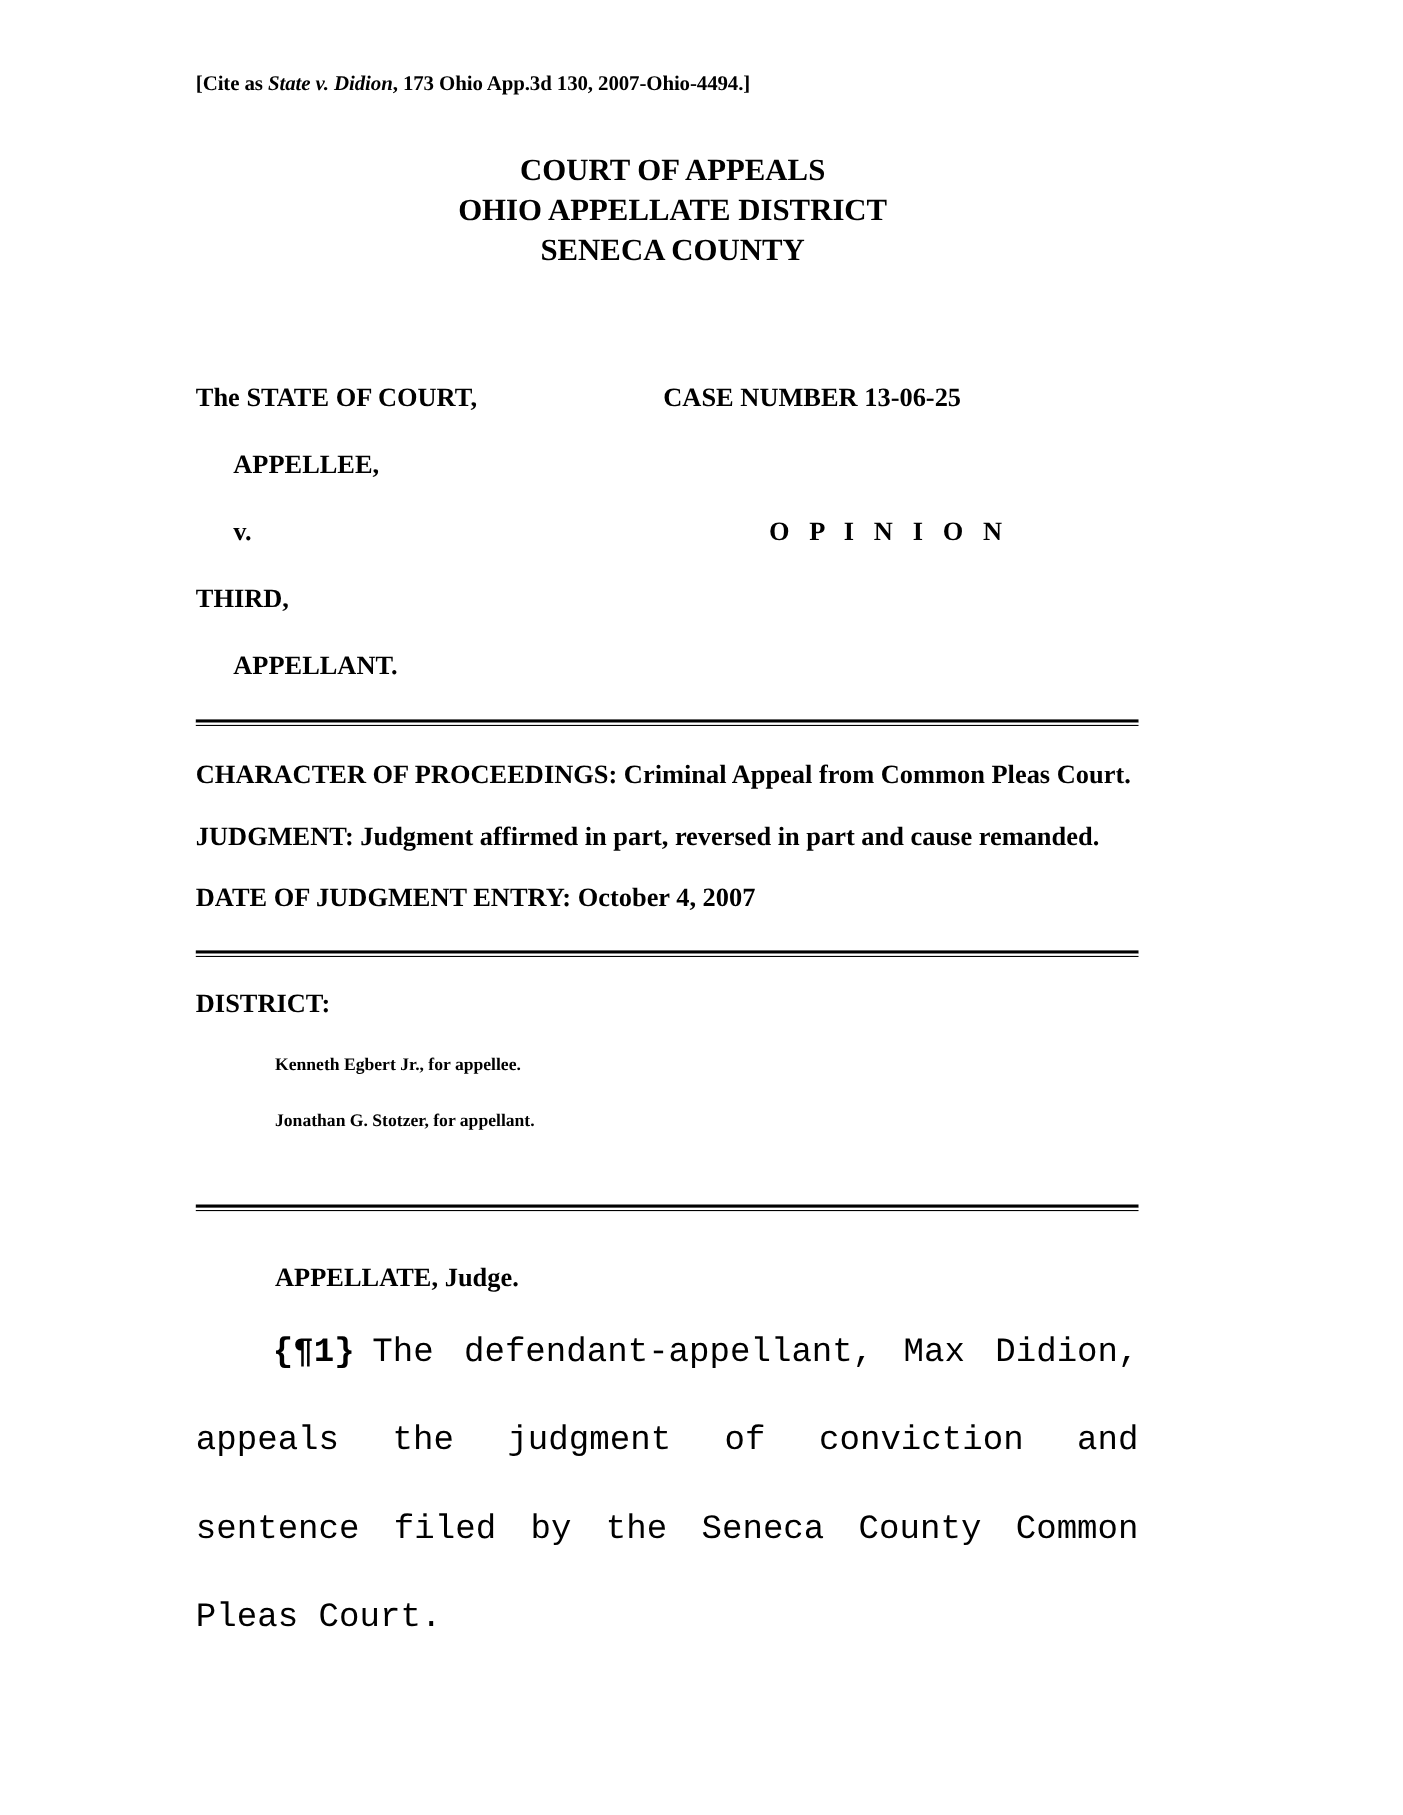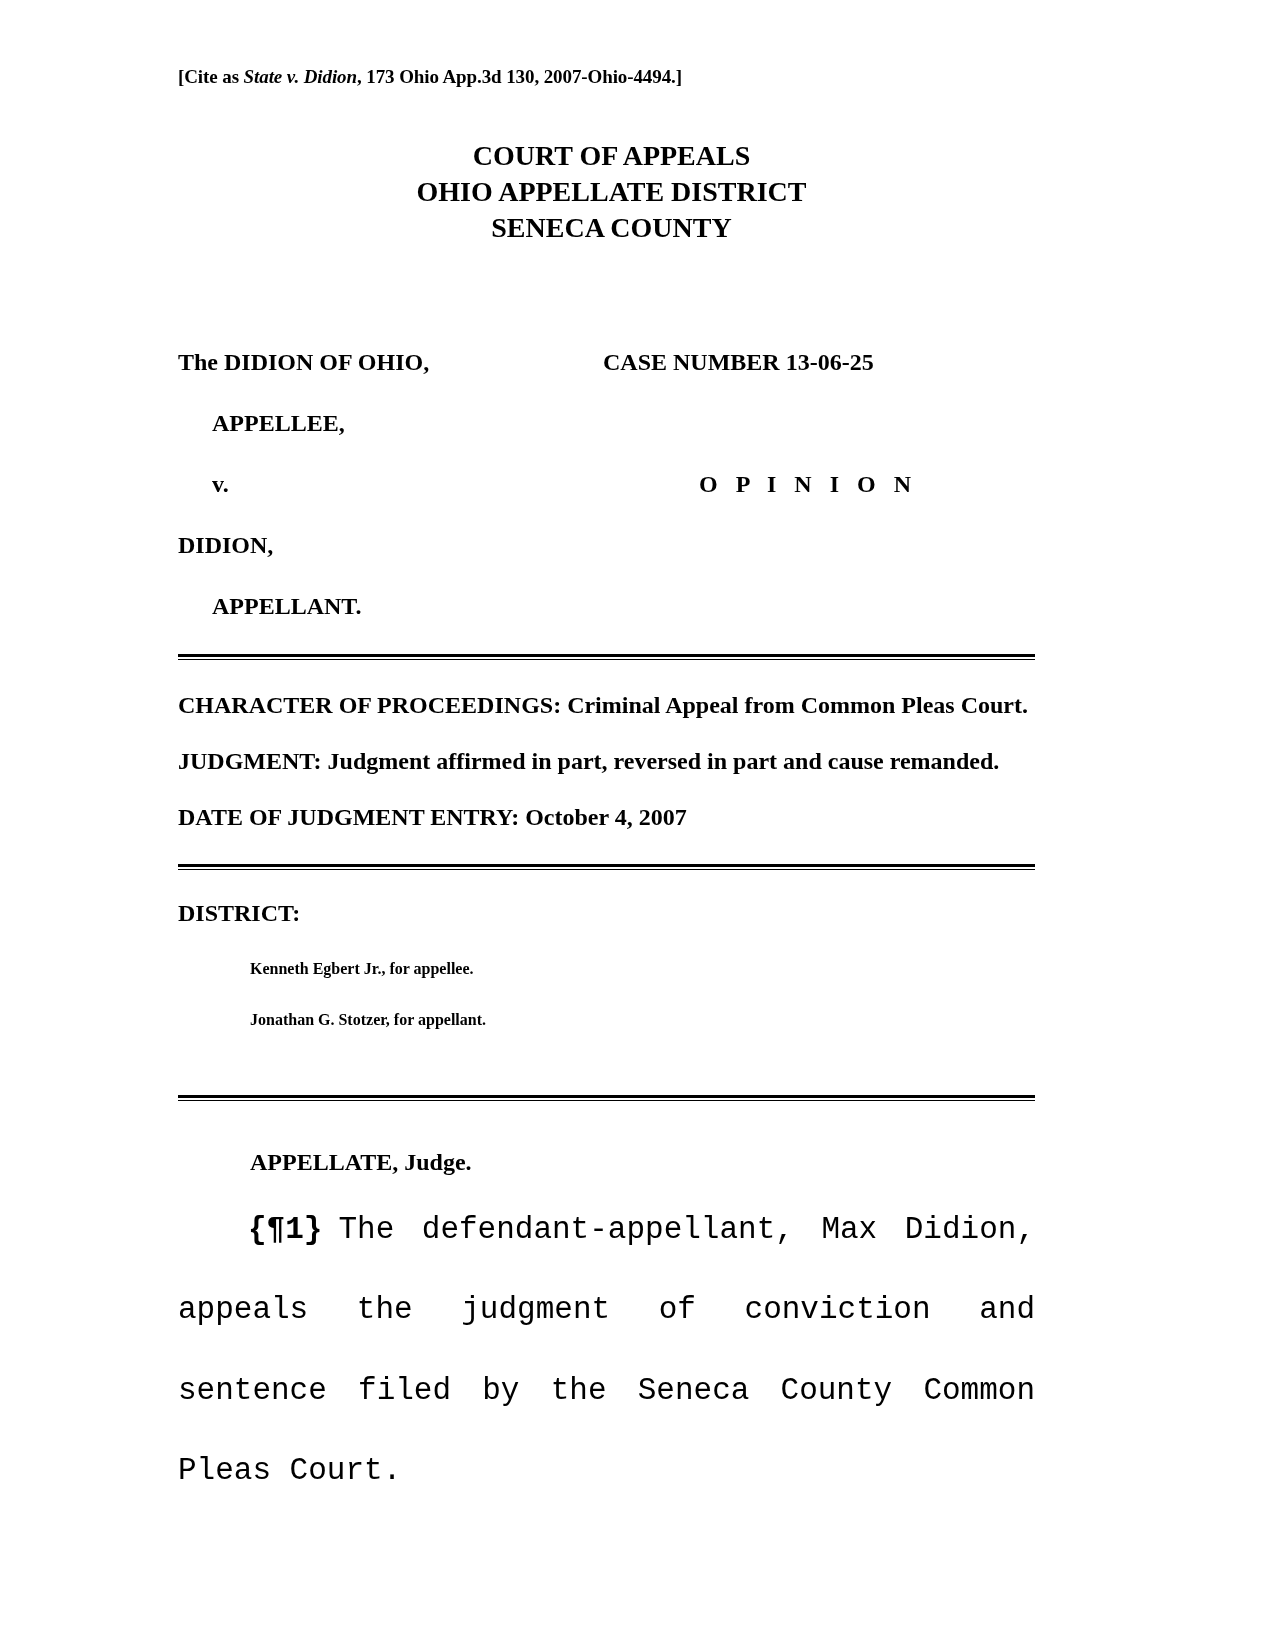--- a/index.html
+++ b/index.html
@@ -156,36 +156,36 @@
 
     <div class="court-header">
       <div>COURT OF APPEALS</div>
       <div>OHIO APPELLATE DISTRICT</div>
       <div>SENECA COUNTY</div>
     </div>
 
     <div class="caption">
 
       <div class="cap-row">
-        <div class="cap-left">The DIDION OF OHIO,</div>
+        <div class="cap-left">The STATE OF COURT,</div>
         <div class="cap-right">CASE NUMBER 13-06-25</div>
       </div>
 
       <div class="cap-row">
         <div class="cap-left indent-1">APPELLEE,</div>
         <div class="cap-right"></div>
       </div>
 
       <div class="cap-row">
         <div class="cap-left indent-1">v.</div>
         <div class="cap-right opinion-word">O P I N I O N</div>
       </div>
 
       <div class="cap-row">
-        <div class="cap-left">DIDION,</div>
+        <div class="cap-left">THIRD,</div>
         <div class="cap-right"></div>
       </div>
 
       <div class="cap-row">
         <div class="cap-left indent-1">APPELLANT.</div>
         <div class="cap-right"></div>
       </div>
 
     </div>
 

